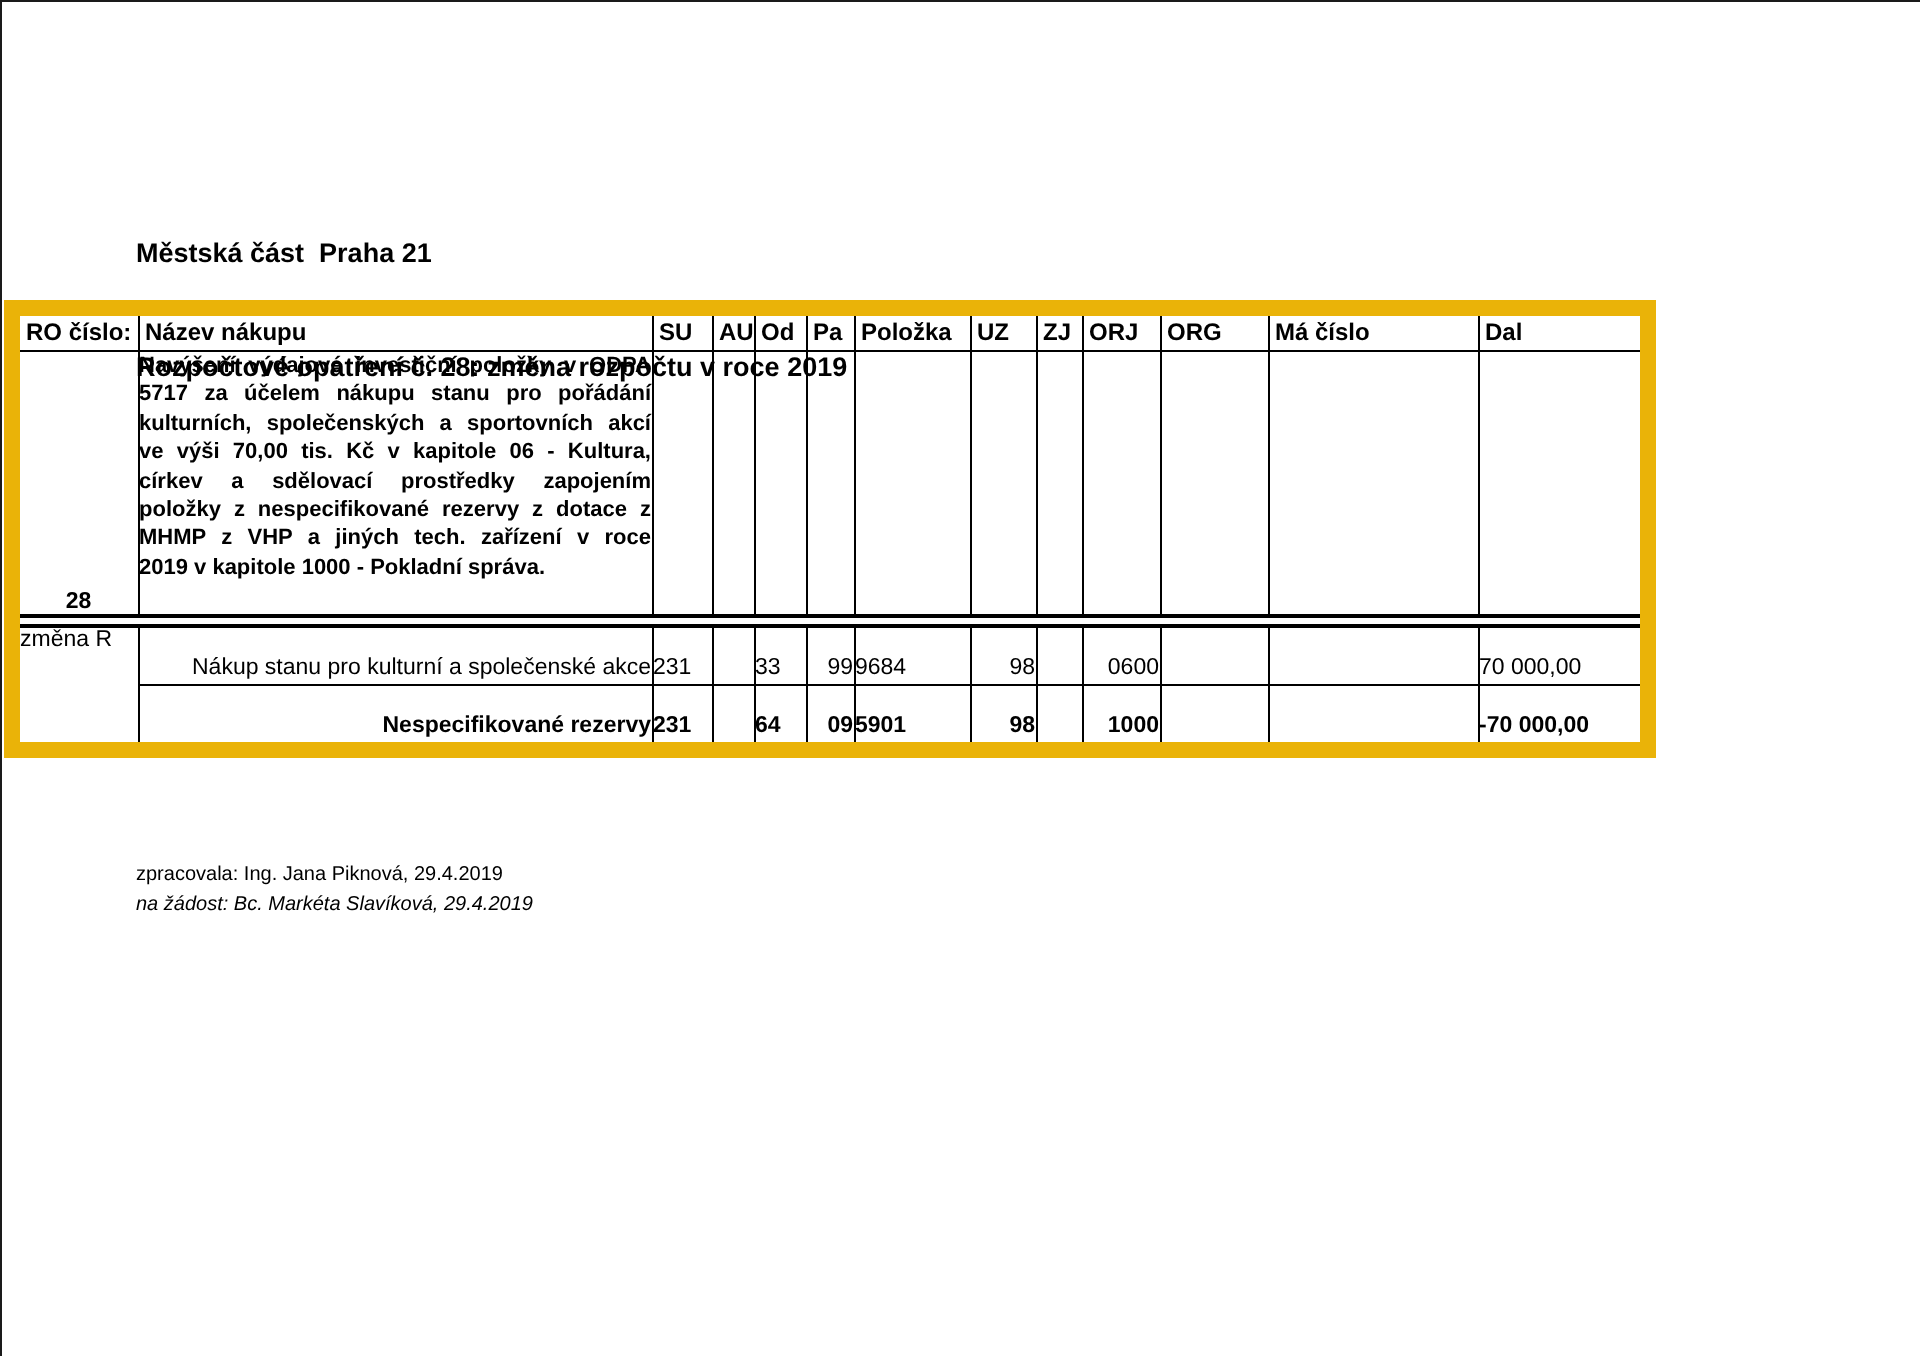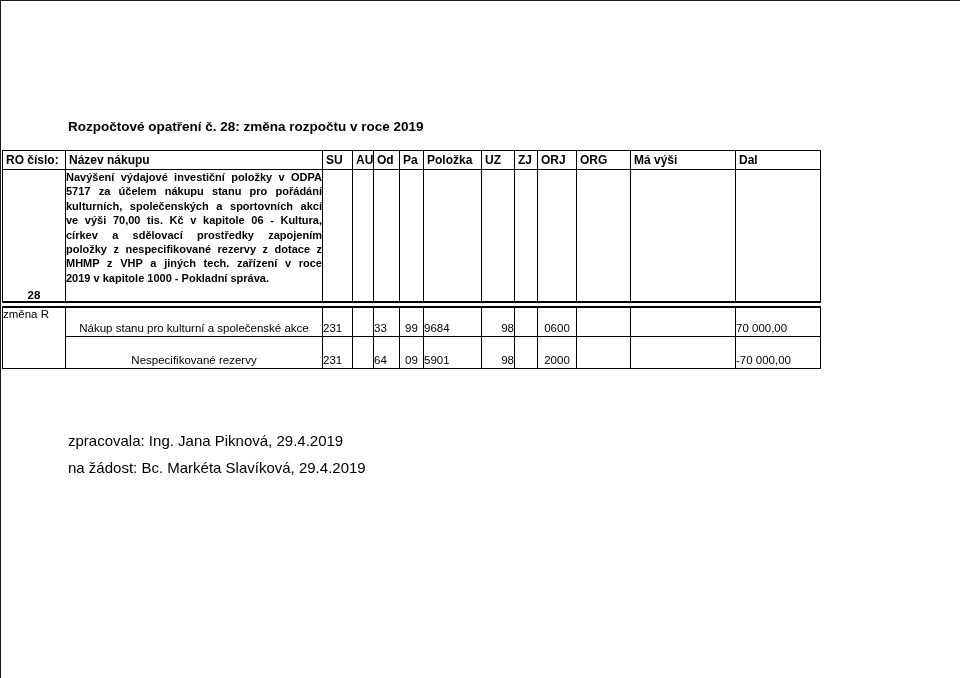--- a/index.html
+++ b/index.html
@@ -24,21 +24,21 @@
     white-space: pre;
   }
 
   table.budget {
     position: absolute;
     left: 2px;
     top: 150px;
     width: 818px;
     border-collapse: collapse;
     table-layout: fixed;
-    border: 1px solid #eab308;
+    border: 8px solid #eab308;
   }
   table.budget th, table.budget td {
     border: 1px solid #000;
     overflow: hidden;
     font-size: 11.5px;
     padding: 0;
   }
   table.budget th {
     font-size: 12px;
     font-weight: bold;
@@ -72,45 +72,46 @@
   .desc-line:last-child { text-align-last: left; }
 
   
   tr.data-row > td {
     vertical-align: bottom;
     padding-bottom: 2px;
     white-space: nowrap;
   }
   tr.data-row-1 { height: 32px; }
   tr.data-row-1 > td { border-bottom: 1px solid #000; }
-  tr.data-row-2 { height: 32px; }
+  tr.data-row-2 { height: 32px; font-weight: bold; }
   td.ro-label {
     vertical-align: top !important;
     text-align: left;
     padding: 13px 0 0 3px;
   }
-  .al { text-align: center;  padding-left: 3px; }
+  .al { text-align: right;  padding-left: 3px; }
   .ar { padding-right: 2px; }
   .ar-uz { text-align: right; padding-right: 5px; }
 
   .footer-line {
     position: absolute;
     left: 68px;
-    font-size: 15px;
+    font-size: 10px;
   }
   .footer-line.l1 { top: 432px; }
-  .footer-line.l2 { top: 459px; }
+  .footer-line.l2 { top: 447px; font-style: italic; }
 </style>
 </head>
 <body>
 
 <div class="edge-top"></div>
 <div class="edge-left"></div>
 
 <div class="title-block">
+  <div>Městská část  Praha 21</div>
   <div>Rozpočtové opatření č. 28: změna rozpočtu v roce 2019</div>
 </div>
 
 <table class="budget">
   <colgroup>
     <col style="width:63px">
       <col style="width:257px">
       <col style="width:30px">
     <col style="width:21px">
       <col style="width:26px">
@@ -129,21 +130,21 @@
     <th>Název nákupu</th>
     <th>SU</th>
     <th>AU</th>
     <th>Od</th>
     <th>Pa</th>
     <th>Položka</th>
     <th>UZ</th>
     <th>ZJ</th>
     <th>ORJ</th>
     <th>ORG</th>
-    <th>Má výši</th>
+    <th>Má číslo</th>
     <th>Dal</th>
   </tr>
   <tr class="desc-row">
     <td class="ro-number">28</td>
     <td class="desc-cell">
       <div class="desc-line">Navýšení výdajové investiční položky v ODPA</div>
       <div class="desc-line">5717 za účelem nákupu stanu pro pořádání</div>
       <div class="desc-line">kulturních, společenských a sportovních akcí</div>
       <div class="desc-line">ve výši 70,00 tis. Kč v kapitole 06 - Kultura,</div>
       <div class="desc-line">církev a sdělovací prostředky zapojením</div>
@@ -180,21 +181,21 @@
   </tr>
   <tr class="data-row data-row-2">
     <td class="al">Nespecifikované rezervy</td>
     <td class="ar">231</td>
     <td class="ar"></td>
     <td class="ar">64</td>
     <td class="al">09</td>
     <td class="ar">5901</td>
     <td class="ar-uz">98</td>
     <td class="ar"></td>
-    <td class="al">2000</td>
+    <td class="al">1000</td>
     <td class="al"></td>
     <td class="ar"></td>
     <td class="ar">-70 000,00</td>
   </tr>
 </tbody>
   </table>
 
 <div class="footer-line l1">zpracovala: Ing. Jana Piknová, 29.4.2019</div>
 <div class="footer-line l2">na žádost: Bc. Markéta Slavíková, 29.4.2019</div>
 

